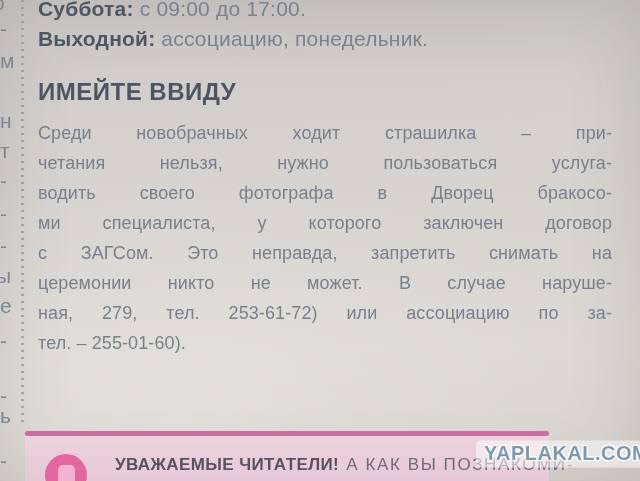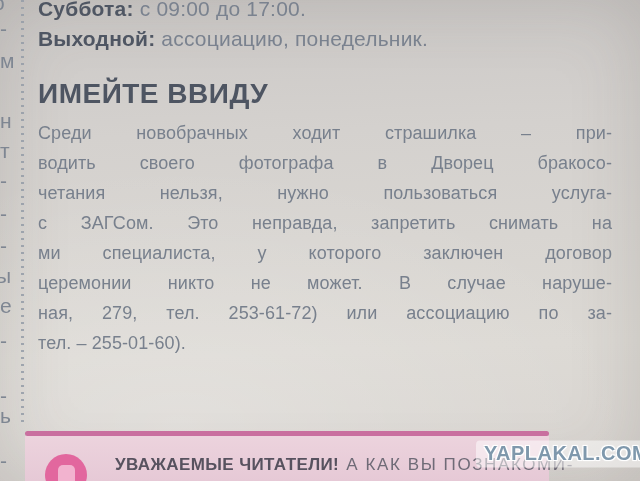--- a/index.html
+++ b/index.html
@@ -24,21 +24,21 @@
     position:absolute;left:21px;top:0;width:3px;height:427px;
     background:repeating-linear-gradient(to bottom,#949ca7 0px,#949ca7 2px,rgba(0,0,0,0) 2px,rgba(0,0,0,0) 7px);
     opacity:.85;
   }
   
   .col{position:absolute;left:38px;width:574px;}
   .schedline{font-size:21px;color:#7a828f;letter-spacing:.2px;white-space:nowrap;}
   .schedline b{color:#4f5663;font-weight:700;margin-right:6px;}
   #article-heading{
     position:absolute;top:78px;
-    font-size:28px;font-weight:700;color:#4e5562;letter-spacing:.5px;
+    font-size:24px;font-weight:700;color:#4e5562;letter-spacing:.5px;
   }
   #article-body{position:absolute;top:118px;}
   .pline{
     width:574px;height:30px;
     font-size:18px;line-height:30px;color:#78808d;
     text-align:justify;text-align-last:justify;
     letter-spacing:.1px;
   }
   .pline.last{text-align-last:left;}
   
@@ -99,24 +99,24 @@
     <b>Суббота:</b><span>с 09:00 до 17:00.</span>
   </div>
   <div class="col schedline" style="top:27px">
     <b>Выходной:</b><span>ассоциацию, понедельник.</span>
   </div>
 
   <div class="col" id="article-heading">ИМЕЙТЕ ВВИДУ</div>
 
   <div class="col" id="article-body">
     <div class="pline">Среди новобрачных ходит страшилка – при-</div>
+    <div class="pline">четания нельзя, нужно пользоваться услуга-</div>
     <div class="pline">водить своего фотографа в Дворец бракосо-</div>
-    <div class="pline">четания нельзя, нужно пользоваться услуга-</div>
+    <div class="pline">ми специалиста, у которого заключен договор</div>
     <div class="pline">с ЗАГСом. Это неправда, запретить снимать на</div>
-    <div class="pline">ми специалиста, у которого заключен договор</div>
     <div class="pline">церемонии никто не может. В случае наруше-</div>
     <div class="pline">ная, 279, тел. 253-61-72) или ассоциацию по за-</div>
     <div class="pline last">тел. – 255-01-60).</div>
   </div>
 
   <div id="banner">
     <div id="banner-bar"></div>
     <div id="banner-body"></div>
     <div id="banner-icon">
       <div class="phone"></div>

